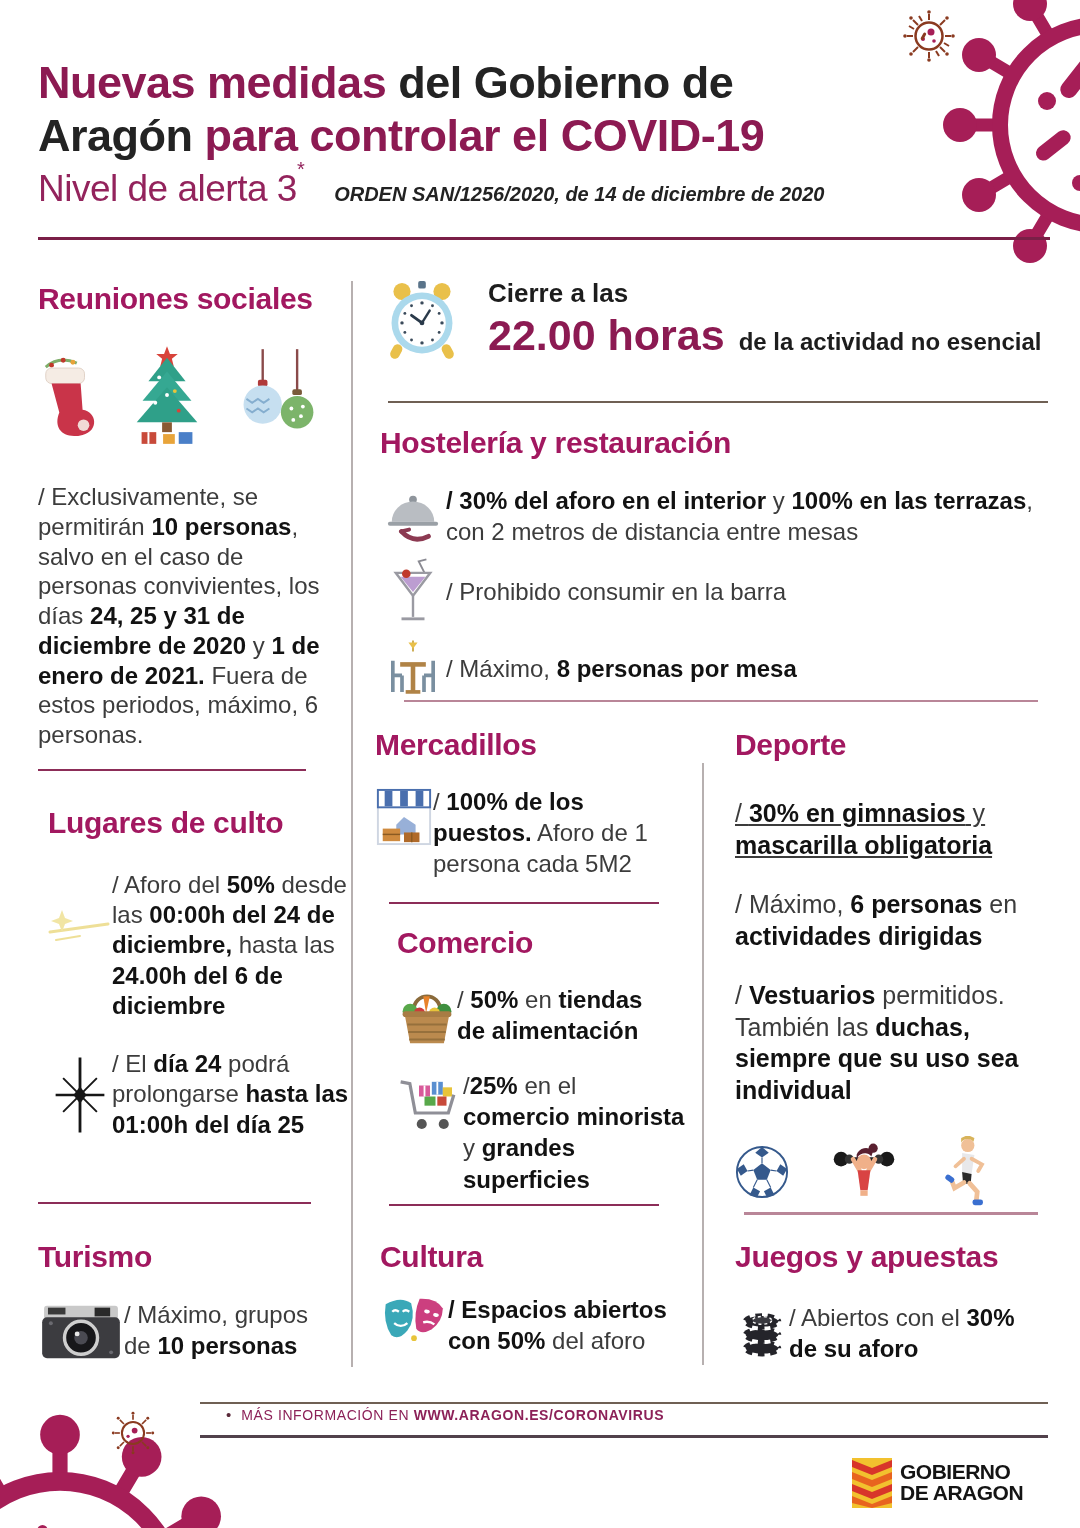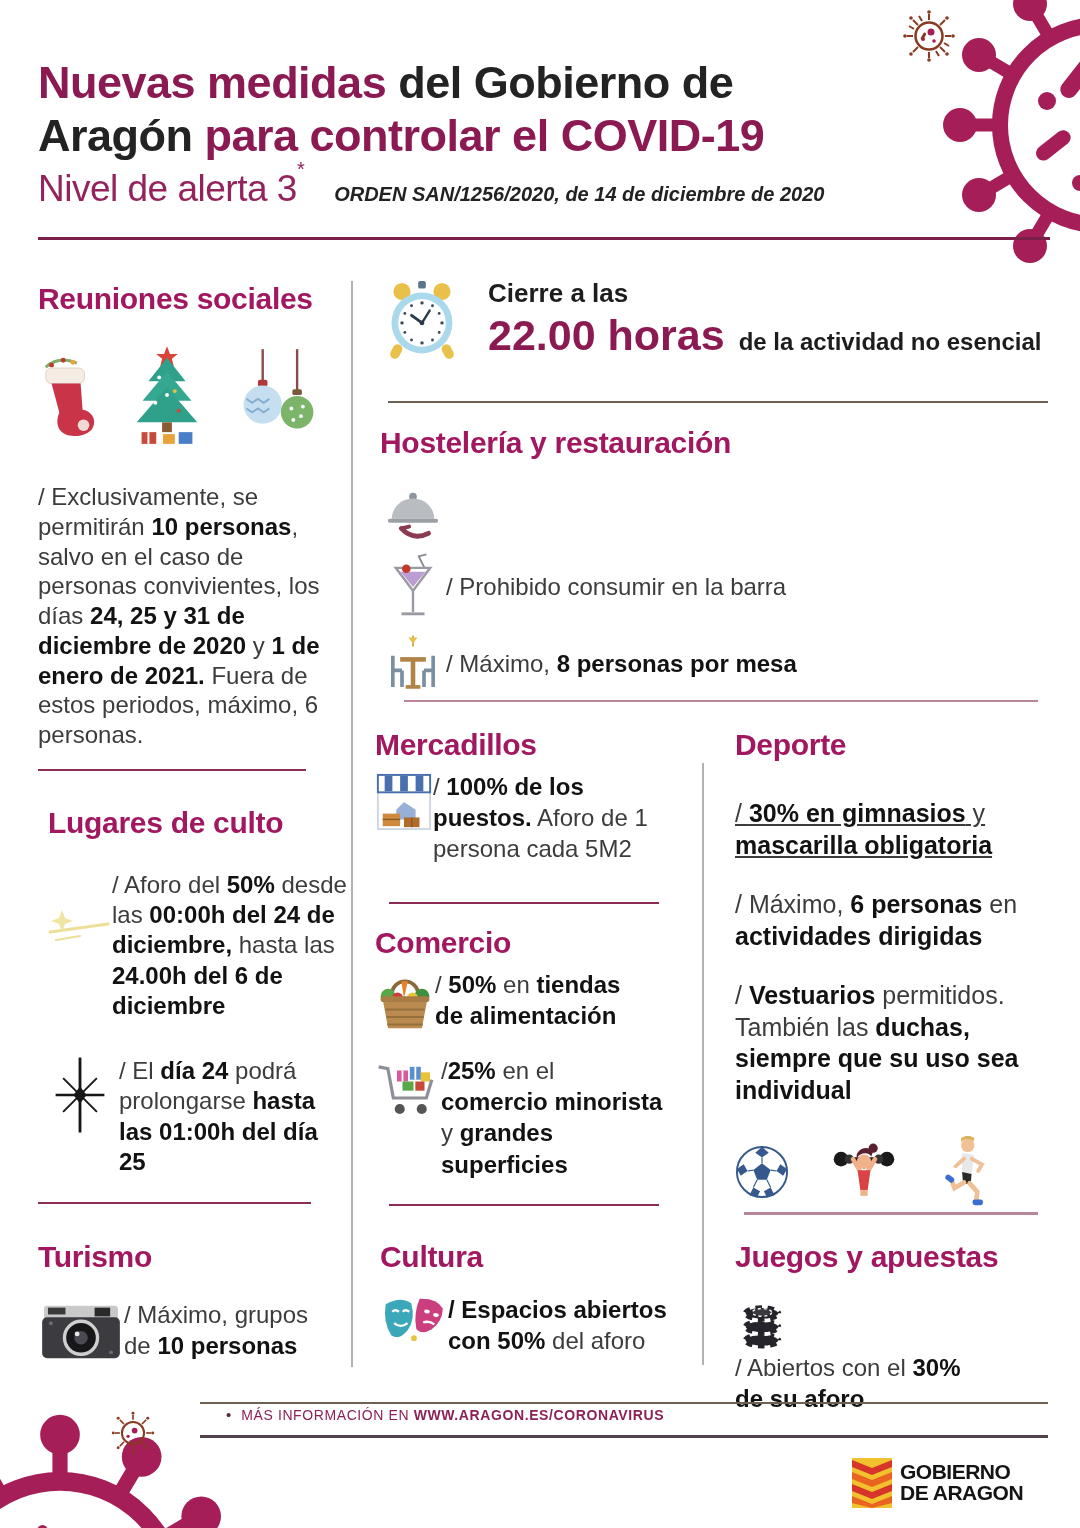--- a/index.html
+++ b/index.html
@@ -30,21 +30,21 @@
   .cierre{position:absolute;left:382px;top:278px;display:flex;}
   .cierre-text{margin-left:26px;}
   .cierre-l1{font-size:26px;font-weight:bold;color:#1d1d1d;}
   .cierre-l2{display:flex;align-items:baseline;margin-top:2px;}
   .cierre-time{font-size:43px;font-weight:bold;color:#8c1a52;}
   .cierre-suffix{font-size:24px;font-weight:bold;color:#1d1d1d;margin-left:14px;}
   
   .host-item{display:flex;align-items:center;}
   .host-text{font-size:24px;line-height:1.28;margin-left:14px;}
   
-  .card-row{display:flex;margin-top:9px;}
+  .card-row{display:flex;margin-top:24px;}
   .card-text{font-size:24px;line-height:1.3;margin-left:16px;}
   
   .dep-p{font-size:25px;line-height:1.26;width:315px;margin:28px 0 0 0;}
   .dep-icons{display:flex;gap:42px;align-items:center;margin-top:30px;}
   
   .f-info{position:absolute;left:226px;top:1406px;display:flex;align-items:center;}
   .f-bullet{color:#5a2a3a;font-size:15px;margin-right:10px;}
   .f-text{font-size:14px;letter-spacing:0.6px;color:#8c2158;}
   .f-text b{color:#8c2158;}
   .logo{position:absolute;left:852px;top:1458px;display:flex;align-items:center;}
@@ -212,21 +212,21 @@
     <div class="lug-item" style="margin-top:28px;">
       <div class="icon-col" style="width:64px;padding-top:4px;">
         <svg width="60" height="84" viewBox="0 0 64 84">
           <line x1="32" y1="2" x2="32" y2="82" stroke="#161616" stroke-width="3"></line>
           <line x1="6" y1="42" x2="58" y2="42" stroke="#161616" stroke-width="2.5"></line>
           <line x1="14" y1="24" x2="50" y2="60" stroke="#161616" stroke-width="2"></line>
           <line x1="50" y1="24" x2="14" y2="60" stroke="#161616" stroke-width="2"></line>
           <polygon points="32,33 39,42 32,51 25,42" fill="#161616"></polygon>
         </svg>
       </div>
-      <p class="rich lug-text" style="margin:7px;"><span>/ El </span><b>día 24</b><span> podrá prolongarse </span><b>hasta las 01:00h del día 25</b></p>
+      <p class="rich lug-text" style="margin:0;"><span>/ El </span><b>día 24</b><span> podrá prolongarse </span><b>hasta las 01:00h del día 25</b></p>
     </div>
   </div>
 
   <div class="rule" style="left:38px;top:1202px;width:273px;height:2px;background:#8c2d58;"></div>
 
   <div class="abs" style="left:38px;top:1240px;width:320px;">
     <h2 class="h2">Turismo</h2>
     <div class="turismo-row">
       <svg width="86" height="68" viewBox="0 0 88 70">
         <rect x="6" y="10" width="76" height="14" rx="3" fill="#c9c9c9"></rect>
@@ -286,20 +286,21 @@
     <div class="host-item" style="margin-top:26px;">
       <div class="icon-col" style="width:66px;">
         <svg width="58" height="56" viewBox="0 0 60 58">
           <circle cx="30" cy="11" r="4" fill="#8f959c"></circle>
           <path d="M8 34 A22 21 0 0 1 52 34 Z" fill="#b9bdc2"></path>
           <rect x="4" y="34" width="52" height="4" rx="2" fill="#9aa0a6"></rect>
           <path d="M18 44 q12 13 28 5" stroke="#8c3a52" stroke-width="5" fill="none" stroke-linecap="round"></path>
           <path d="M18 44 l8 -2" stroke="#8c3a52" stroke-width="4" stroke-linecap="round"></path>
         </svg>
       </div>
+      <p class="rich host-text" style="margin:0;width:588px;"><b>/ 30% del aforo en el interior</b><span> y </span><b>100% en las terrazas</b><span>, con 2 metros de distancia entre mesas</span></p>
     </div>
     <div class="host-item" style="margin-top:10px;">
       <div class="icon-col" style="width:66px;">
         <svg width="46" height="70" viewBox="0 0 48 72">
           <polyline points="38,2 30,4 36,16" stroke="#8a8a92" stroke-width="2" fill="none"></polyline>
           <polygon points="11,20 37,20 24,36" fill="#b08cc9" opacity="0.85"></polygon>
           <polygon points="6,16 42,16 24,40" fill="none" stroke="#9a9aa2" stroke-width="2.5"></polygon>
           <circle cx="17" cy="17" r="4.5" fill="#c0392b"></circle>
           <line x1="24" y1="40" x2="24" y2="62" stroke="#9a9aa2" stroke-width="2.5"></line>
           <line x1="12" y1="64" x2="36" y2="64" stroke="#9a9aa2" stroke-width="3"></line>
@@ -339,21 +340,21 @@
         <line x1="8" y1="50" x2="26" y2="50" stroke="#8a5a22" stroke-width="1.5"></line>
         <rect x="30" y="48" width="16" height="10" fill="#b06a2a"></rect>
         <line x1="38" y1="48" x2="38" y2="58" stroke="#8a5a22" stroke-width="1.5"></line>
       </svg>
       <p class="rich card-text" style="margin:0;width:218px;"><span>/ </span><b>100% de los puestos.</b><span> Aforo de 1 persona cada 5M2</span></p>
     </div>
   </div>
 
   <div class="rule" style="left:389px;top:902px;width:270px;height:2px;background:#8c2d58;"></div>
 
-  <div class="abs" style="left:375px;top:926px;width:300px;">
+  <div class="abs" style="left:397px;top:926px;width:300px;">
     <h2 class="h2">Comercio</h2>
     <div class="card-row">
       <svg width="60" height="64" viewBox="0 0 64 66">
         <path d="M18 26 A14 14 0 0 1 46 26" stroke="#8a6a3a" stroke-width="4" fill="none"></path>
         <circle cx="14" cy="28" r="8" fill="#58a84a"></circle>
           <circle cx="50" cy="28" r="8" fill="#3f8f3f"></circle>
         <polygon points="28,12 35,12 31,30" fill="#e8832a"></polygon>
         <circle cx="24" cy="30" r="6" fill="#cc3a3a"></circle>
           <circle cx="40" cy="30" r="6" fill="#e8c43a"></circle>
         <path d="M8 30 H56 L50 62 H14 Z" fill="#bb8a4e"></path>
@@ -451,21 +452,21 @@
         <rect x="35" y="67" width="11" height="6" rx="2.5" fill="#3a6fd0"></rect>
         <rect x="6" y="42" width="10" height="6" rx="2.5" fill="#3a6fd0" transform="rotate(35 11 45)"></rect>
       </svg>
     </div>
   </div>
 
   <div class="rule" style="left:744px;top:1212px;width:294px;height:3px;background:#b98698;"></div>
 
   <div class="abs" style="left:735px;top:1240px;width:330px;">
     <h2 class="h2">Juegos y apuestas</h2>
-    <div class="card-row" style="margin-top:20px;flex-direction:column;">
+    <div class="card-row" style="margin-top:28px;">
       <svg width="54" height="58" viewBox="0 0 56 60">
         <ellipse cx="28" cy="48" rx="20" ry="8.5" fill="#24242a"></ellipse>
         <ellipse cx="28" cy="48" rx="19" ry="7.5" fill="none" stroke="#fff" stroke-width="4" stroke-dasharray="6 7"></ellipse>
         <ellipse cx="28" cy="34" rx="20" ry="8.5" fill="#24242a"></ellipse>
         <ellipse cx="28" cy="34" rx="19" ry="7.5" fill="none" stroke="#fff" stroke-width="4" stroke-dasharray="6 7"></ellipse>
         <ellipse cx="28" cy="20" rx="20" ry="8.5" fill="#24242a"></ellipse>
         <ellipse cx="28" cy="20" rx="19" ry="7.5" fill="none" stroke="#fff" stroke-width="4" stroke-dasharray="6 7"></ellipse>
         <ellipse cx="28" cy="19" rx="10" ry="4" fill="#3a3a40" stroke="#fff" stroke-width="1.5" stroke-dasharray="3 3"></ellipse>
       </svg>
       <p class="rich card-text" style="margin:0;width:235px;"><span>/ Abiertos con el </span><b>30% de su aforo</b></p>

